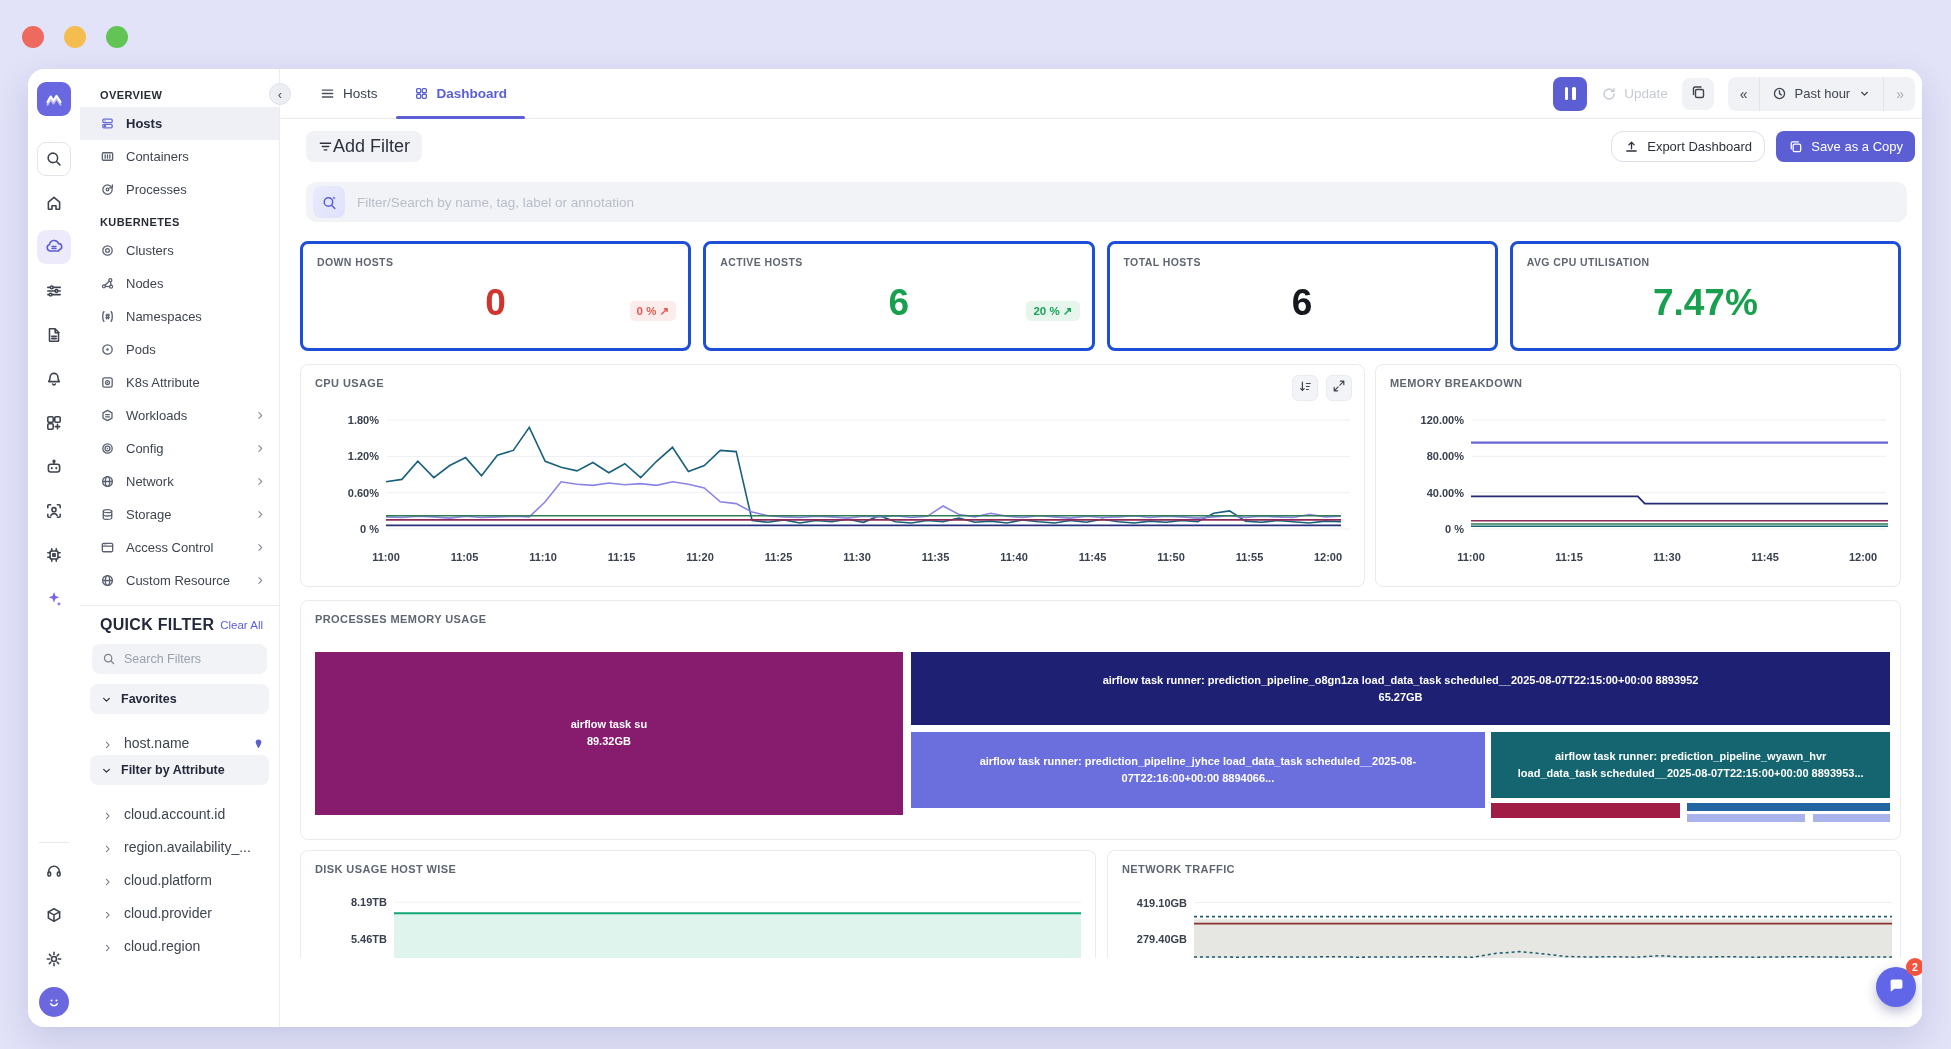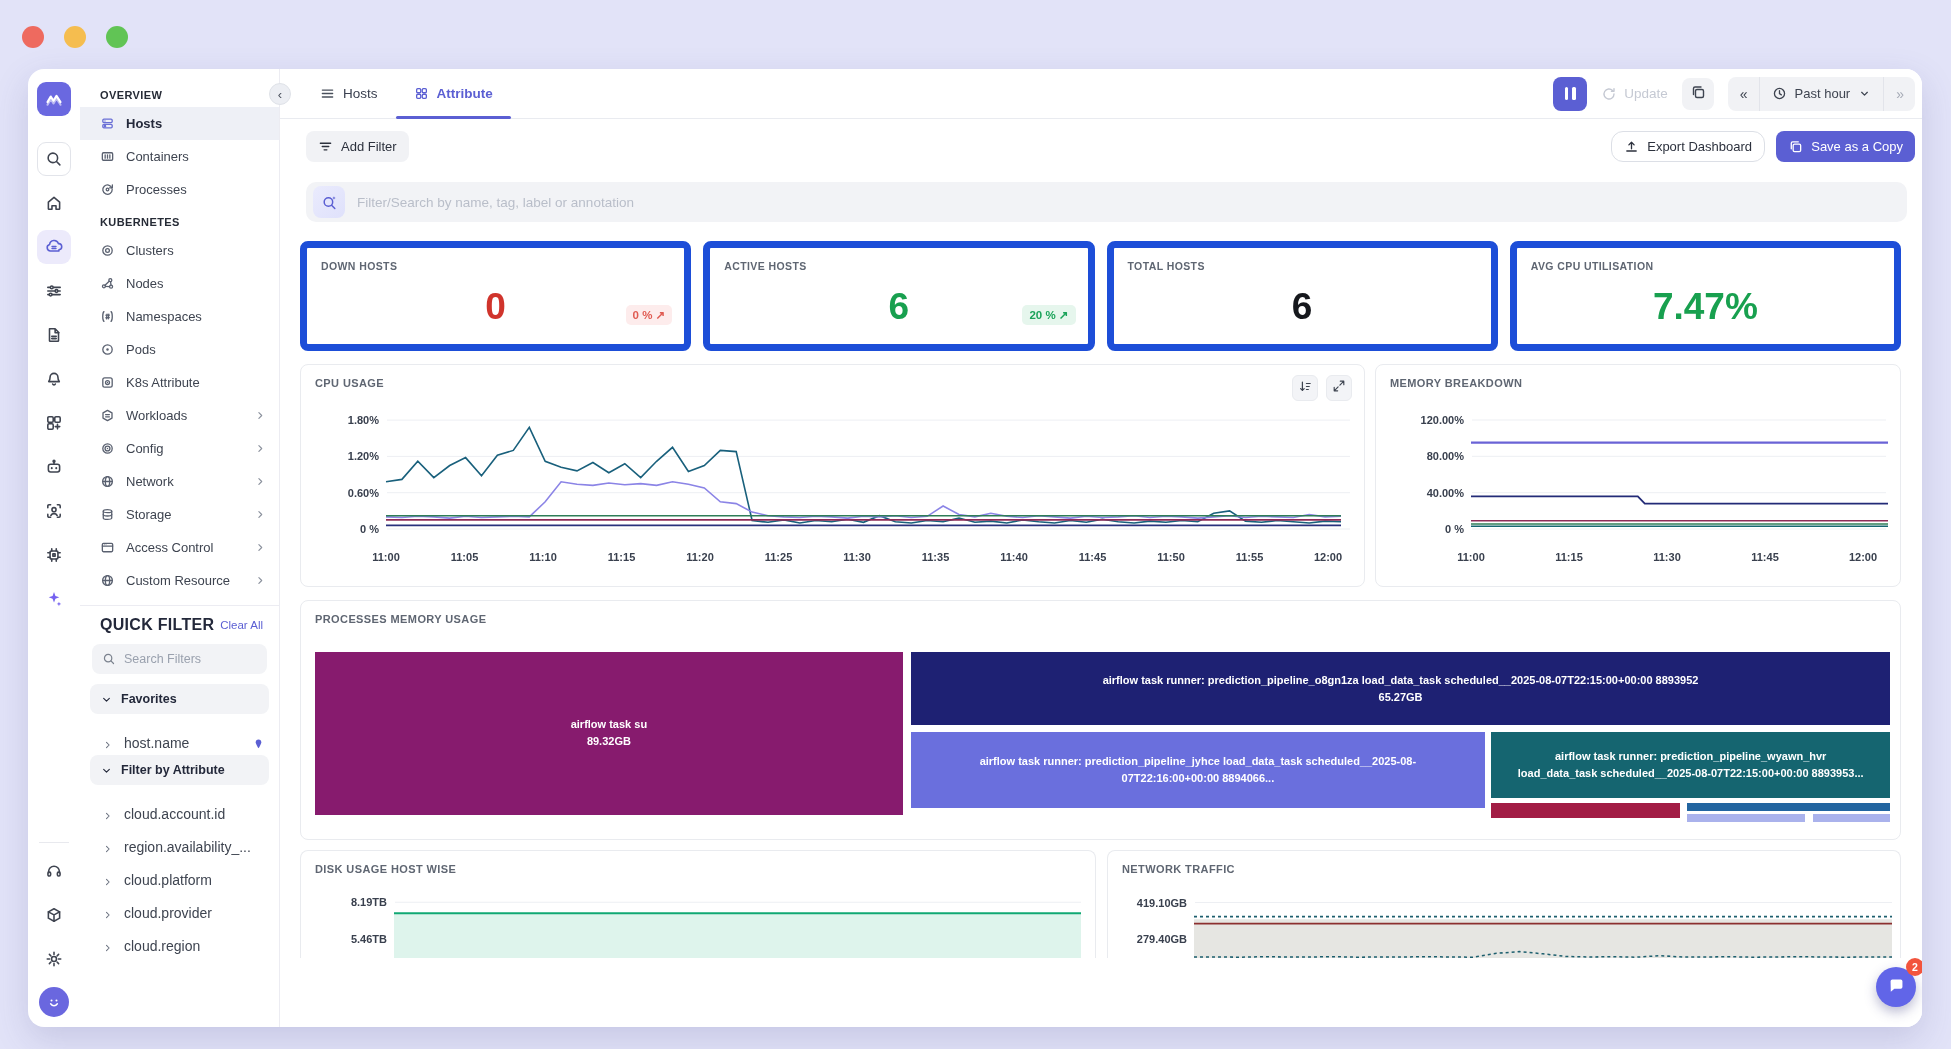--- a/index.html
+++ b/index.html
@@ -57,32 +57,32 @@
   .update{display:flex;gap:7px;align-items:center;color:#c5c9d3;font-size:13.5px}
   .update .ic{display:flex}
   .copybtn{width:32px;height:32px;border-radius:8px;background:#f1f2f5;display:flex;align-items:center;justify-content:center;color:#3e4450;cursor:pointer}
   .trgroup{display:flex;align-items:stretch;height:34px;background:#f1f2f5;border-radius:8px;overflow:hidden}
   .trcell{display:flex;align-items:center;padding:0 12px;color:#3e4450;font-size:13px;gap:8px;cursor:pointer}
   .trcell+.trcell{border-left:1px solid #e2e4ea}
   .trcell .ic{display:flex}
   .tr-next{color:#a6abb6}
   .chevch{font-size:14px;letter-spacing:-1px}
   
-  .addfilter{position:absolute;left:26px;top:62px;height:31px;background:#f1f2f5;border-radius:8px;display:flex;align-items:center;gap:8px;padding:0 12px;font-size:13px;color:#2c313d;cursor:pointer}
+  .addfilter{position:absolute;left:26px;top:62px;height:31px;background:#f1f2f5;border-radius:8px;display:flex;align-items:center;padding:0 12px;font-size:18px;color:#2c313d;cursor:pointer}
   .export{position:absolute;right:157px;top:62px;height:31px;border:1px solid #dcdfe6;border-radius:12px;background:#fff;display:flex;gap:8px;align-items:center;padding:0 12px;font-size:13px;color:#2c313d;cursor:pointer}
   .savecopy{position:absolute;right:7px;top:62px;height:31px;background:#5b5fd3;border-radius:8px;display:flex;gap:8px;align-items:center;padding:0 12px;font-size:13px;color:#fff;cursor:pointer}
   .addfilter .ic,.export .ic,.savecopy .ic{display:flex}
   
   .searchbar{position:absolute;top:113px;left:26px;right:15px;height:40px;background:#f2f3f6;border-radius:10px;display:flex;align-items:center;gap:12px;padding:0 8px 0 4px}
   .ai-tile{width:32px;height:32px;margin-left:3px;border-radius:8px;background:linear-gradient(135deg,#eaebfd,#dfe1fb);display:flex;align-items:center;justify-content:center;color:#5b5fd3;flex:0 0 auto}
   .searchbar input{flex:1;border:0;outline:0;background:transparent;font-size:13.5px;font-family:inherit;color:#3e4450}
   .searchbar input::placeholder{color:#b9bec9}
   
   .cards{position:absolute;top:172px;left:20px;right:21px;height:110px;display:grid;grid-template-columns:repeat(4,1fr);gap:12px}
-  .card{position:relative;background:#fff;border:7px solid #1d4ed8;border-radius:8px;padding:12px 14px}
+  .card{position:relative;background:#fff;border:3px solid #1d4ed8;border-radius:8px;padding:12px 14px}
   .card-title{font-size:10.5px;font-weight:700;letter-spacing:.4px;color:#5f6672}
   .card-value{position:absolute;left:0;right:0;top:38px;text-align:center;font-size:37px;font-weight:700}
   .card-badge{position:absolute;right:12px;top:57px;font-size:11.5px;font-weight:700;padding:3px 7px;border-radius:5px;white-space:nowrap}
   
   .panel{position:absolute;background:#fff;border:1px solid #e9ebef;border-radius:8px}
   #p-cpu{top:295px;left:20px;width:1065px;height:223px}
   #p-mem{top:295px;left:1095px;width:526px;height:223px}
   #p-tree{top:531px;left:20px;width:1601px;height:240px}
   #p-disk{top:781px;left:20px;width:796px;height:108px;border-bottom:none;border-radius:8px 8px 0 0;overflow:hidden}
   #p-net{top:781px;left:827px;width:794px;height:108px;border-bottom:none;border-radius:8px 8px 0 0;overflow:hidden}
@@ -526,21 +526,21 @@
           </div>
           <div class="tab active">
             <span class="ic" style="display: flex;">
               <svg viewBox="0 0 16 16" width="15" height="15" fill="none" stroke="currentColor" stroke-width="1.4" stroke-linecap="round" stroke-linejoin="round">
                 <rect x="2.8" y="2.8" width="4.4" height="4.4" rx="1.2"></rect>
                 <rect x="8.8" y="2.8" width="4.4" height="4.4" rx="1.2"></rect>
                 <rect x="2.8" y="8.8" width="4.4" height="4.4" rx="1.2"></rect>
                 <rect x="8.8" y="8.8" width="4.4" height="4.4" rx="1.2"></rect>
               </svg>
             </span>
-            <span>Attribute</span>
+            <span>Dashboard</span>
           </div>
         </div>
       <div class="tab-right">
         <div class="pausebtn">
             <i></i>
             <i></i>
           </div>
         <div class="update">
           <span class="ic">
               <svg viewBox="0 0 16 16" width="16" height="16" fill="none" stroke="currentColor" stroke-width="1.4" stroke-linecap="round" stroke-linejoin="round">

